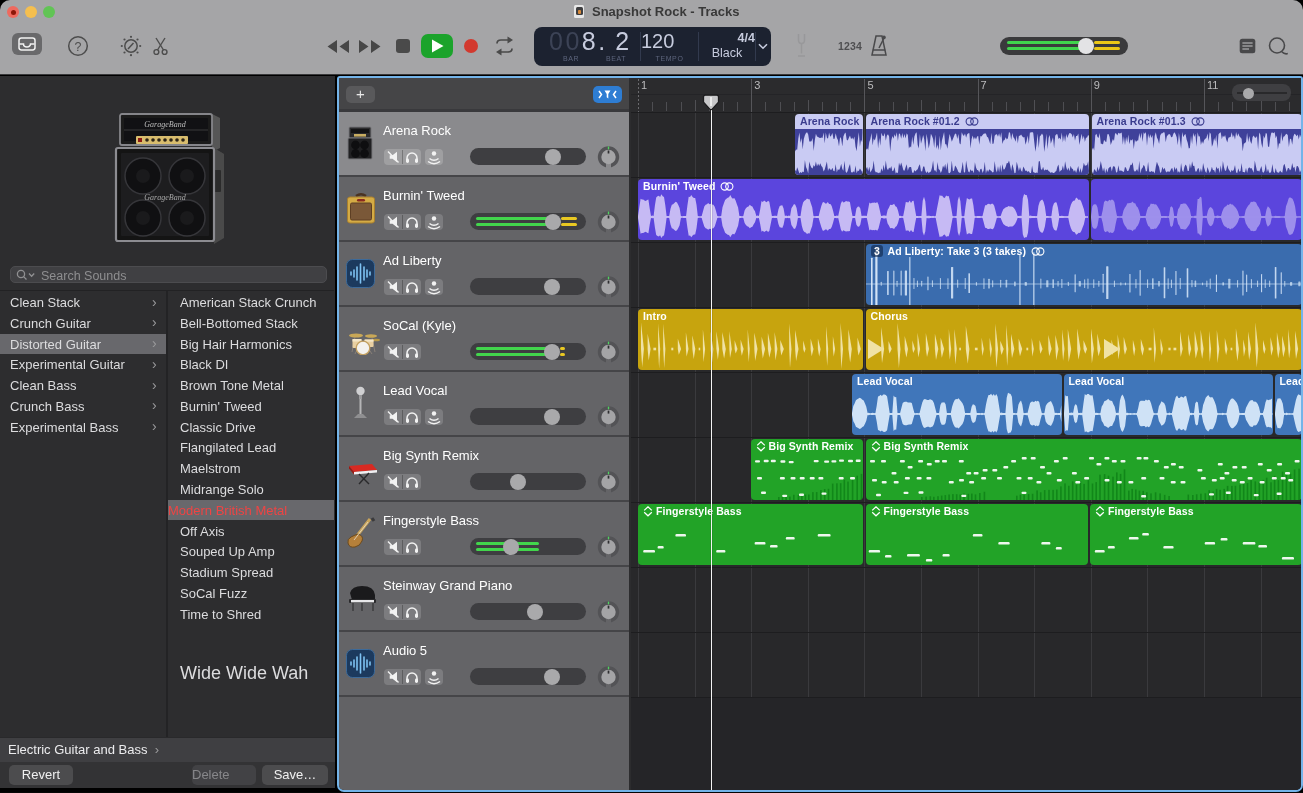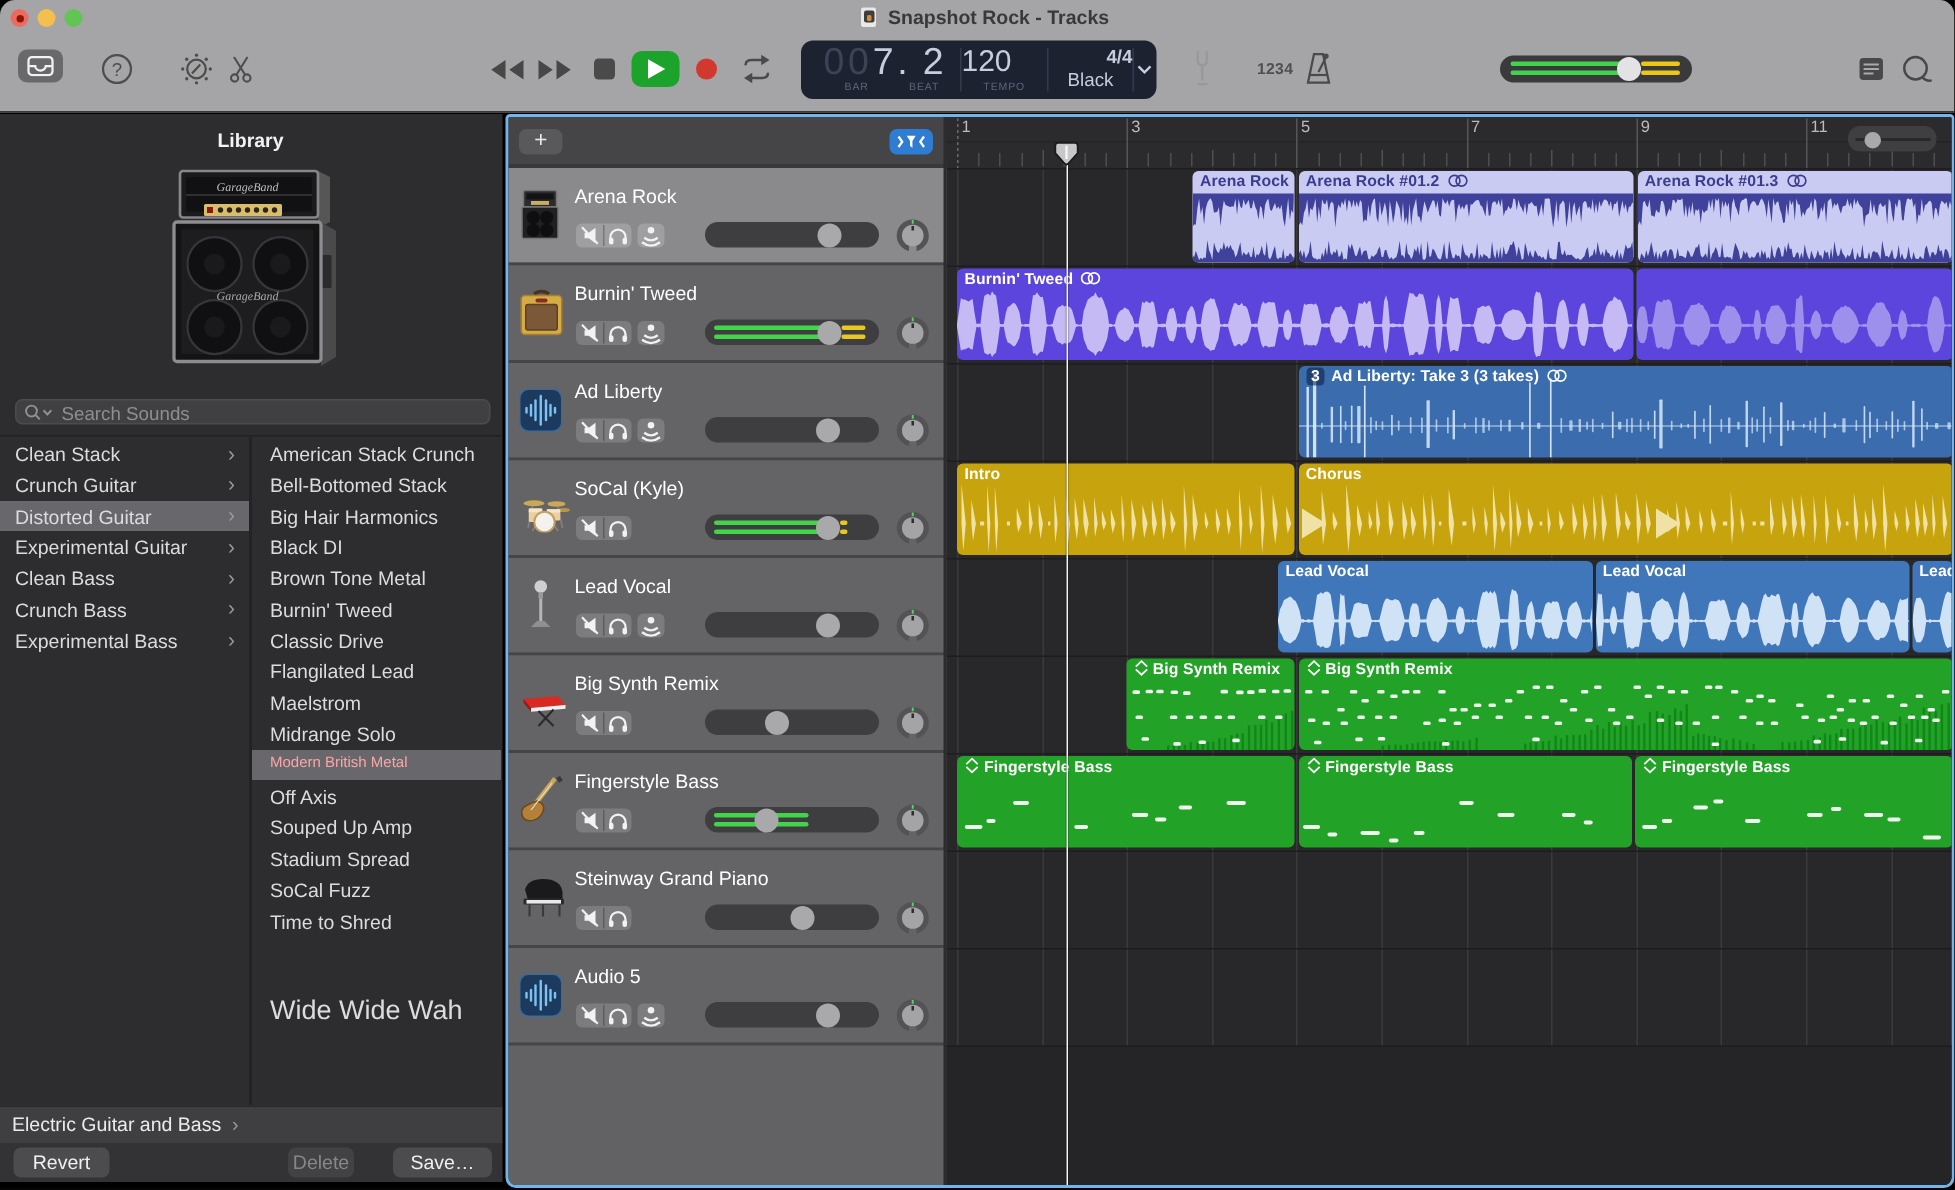--- a/index.html
+++ b/index.html
@@ -63,21 +63,21 @@
 <path d="M4,7.5 q0,-3.5 4,-3.5 h9"></path>
           <path d="M19,12.5 q0,3.5 -4,3.5 h-9"></path>
         </g>
 <path d="M14.5,0.5 L20,4 L14.5,7.5 Z" fill="#4a4a4a"></path>
         <path d="M8.5,12.5 L3,16 L8.5,19.5 Z" fill="#4a4a4a"></path>
       </svg>
       <div class="abs" style="left:534px;top:27px;width:237px;height:39px;border-radius:8px;background:#1c2230;"></div>
       <div class="abs" style="left:640px;top:32px;width:1px;height:29px;background:#323a4e;"></div>
       <div class="abs" style="left:698px;top:32px;width:1px;height:29px;background:#323a4e;"></div>
       <div class="abs" style="left:755px;top:32px;width:1px;height:29px;background:#323a4e;"></div>
-      <div class="abs" style="left:549px;top:27px;font-size:25px;color:#3c4356;letter-spacing:2.5px;">00<span style="color:#c7ccde;">7. 2</span></div>
+      <div class="abs" style="left:549px;top:27px;font-size:25px;color:#3c4356;letter-spacing:2.5px;">00<span style="color:#c7ccde;">8. 2</span></div>
       <div class="abs" style="left:563px;top:55px;font-size:7px;color:#5c647c;letter-spacing:0.6px;">BAR</div>
       <div class="abs" style="left:606px;top:55px;font-size:7px;color:#5c647c;letter-spacing:0.6px;">BEAT</div>
       <div class="abs" style="left:641px;top:30px;width:57px;font-size:20px;color:#c7ccde;">120</div>
       <div class="abs" style="left:641px;top:55px;width:57px;text-align:center;font-size:7px;color:#5c647c;letter-spacing:0.6px;">TEMPO</div>
       <div class="abs" style="left:699px;top:30.5px;width:56px;text-align:right;font-size:12.5px;font-weight:bold;color:#c7ccde;">4/4</div>
       <div class="abs" style="left:699px;top:46px;width:56px;text-align:center;font-size:12.5px;color:#c7ccde;">Black</div>
       <svg class="abs" style="left:758px;top:43px" width="10" height="7" viewBox="0 0 10 7">
         <path d="M1,1.2 L5,5.2 L9,1.2" stroke="#c7ccde" stroke-width="1.6" fill="none"></path>
       </svg>
       <svg class="abs" style="left:794px;top:33px" width="15" height="26" viewBox="0 0 15 26">
@@ -109,21 +109,20 @@
           <line x1="3.4" y1="8" x2="13.6" y2="8"></line>
           <line x1="3.4" y1="11" x2="10" y2="11"></line>
         </g>
       </svg>
       <svg class="abs" style="left:1266px;top:36px" width="22" height="21" viewBox="0 0 22 21">
 <circle cx="11" cy="9.5" r="7.5" fill="none" stroke="#48484a" stroke-width="1.6"></circle>
 <path d="M15.8,15.8 q2.6,2.7 6,1.8" fill="none" stroke="#48484a" stroke-width="1.6"></path>
       </svg>
     </div>
     <div class="abs" style="left:0;top:76px;width:334.5px;height:711.5px;background:#2d2d2f;overflow:hidden;">
-      <div class="abs" style="left:0;top:10px;width:334px;text-align:center;font-size:13px;font-weight:bold;color:#f2f2f2;">Library</div>
       <svg class="abs" style="left:108px;top:34px" width="122" height="135" viewBox="0 0 122 135">
 
 <polygon points="12,4 104,4 112,8 112,38 104,34 12,34" fill="#3a3a3a"></polygon>
 <polygon points="104,4 112,8 112,38 104,42 104,4" fill="#565656"></polygon>
 <rect x="12" y="4" width="92" height="31" rx="2" fill="#1b1b1b" stroke="#85858a" stroke-width="1.8"></rect>
 <rect x="16" y="8" width="84" height="23" rx="1" fill="#111114"></rect>
 <text x="57" y="17" font-size="8" font-style="italic" fill="#bdbdbd" text-anchor="middle" font-family="Liberation Serif">GarageBand</text>
 <line x1="16" y1="20" x2="100" y2="20" stroke="#3a3a3a" stroke-width="1"></line>
 <rect x="28" y="26" width="52" height="8" rx="1" fill="#d9bd6e"></rect>
 <rect x="30" y="28" width="4" height="4" fill="#8d1a12"></rect>
@@ -183,33 +182,33 @@
       <div class="abs" style="left:180px;top:239.8px;font-size:13px;color:#dcdcde;">Bell-Bottomed Stack</div>
       <div class="abs" style="left:180px;top:260.5px;font-size:13px;color:#dcdcde;">Big Hair Harmonics</div>
       <div class="abs" style="left:180px;top:281.3px;font-size:13px;color:#dcdcde;">Black DI</div>
       <div class="abs" style="left:180px;top:302.1px;font-size:13px;color:#dcdcde;">Brown Tone Metal</div>
       <div class="abs" style="left:180px;top:322.9px;font-size:13px;color:#dcdcde;">Burnin' Tweed</div>
       <div class="abs" style="left:180px;top:343.6px;font-size:13px;color:#dcdcde;">Classic Drive</div>
       <div class="abs" style="left:180px;top:364.4px;font-size:13px;color:#dcdcde;">Flangilated Lead</div>
       <div class="abs" style="left:180px;top:385.2px;font-size:13px;color:#dcdcde;">Maelstrom</div>
       <div class="abs" style="left:180px;top:405.9px;font-size:13px;color:#dcdcde;">Midrange Solo</div>
       <div class="abs" style="left:167px;top:423.7px;width:167px;height:20.8px;background:#68686c;"></div>
-      <div class="abs" style="left:180px;top:426.7px;font-size:10px;color:#fca5a5;">Modern British Metal</div>
+      <div class="abs" style="left:168px;top:426.7px;font-size:13px;color:#ef4444;">Modern British Metal</div>
       <div class="abs" style="left:180px;top:447.5px;font-size:13px;color:#dcdcde;">Off Axis</div>
       <div class="abs" style="left:180px;top:468.2px;font-size:13px;color:#dcdcde;">Souped Up Amp</div>
       <div class="abs" style="left:180px;top:489.0px;font-size:13px;color:#dcdcde;">Stadium Spread</div>
       <div class="abs" style="left:180px;top:509.8px;font-size:13px;color:#dcdcde;">SoCal Fuzz</div>
       <div class="abs" style="left:180px;top:530.5px;font-size:13px;color:#dcdcde;">Time to Shred</div>
       <div class="abs" style="left:180px;top:551.3px;font-size:18px;color:#dcdcde;margin-top:36px;">Wide Wide Wah</div>
       <div class="abs" style="left:166px;top:215px;width:1.5px;height:446px;background:#232325;"></div>
       <div class="abs" style="left:0;top:661px;width:334.5px;height:25px;background:#3f3f42;border-top:1px solid #29292b;"></div>
       <div class="abs" style="left:8px;top:666px;font-size:13px;color:#ececee;">Electric Guitar and Bass&nbsp;&nbsp;<span style="color:#9a9a9c;">›</span></div>
       <div class="abs" style="left:0;top:686px;width:334.5px;height:25.5px;background:#333335;"></div>
       <div class="abs" style="left:9px;top:689px;width:64px;height:20px;border-radius:5px;background:#4c4c4e;color:#f0f0f0;font-size:13px;text-align:center;line-height:20px;">Revert</div>
-      <div class="abs" style="left:192px;top:689px;width:44px;height:20px;border-radius:5px;background:#424245;color:#87878a;font-size:13px;text-align:center;line-height:20px;">Delete</div>
+      <div class="abs" style="left:192px;top:689px;width:64px;height:20px;border-radius:5px;background:#424245;color:#87878a;font-size:13px;text-align:left;line-height:20px;">Delete</div>
       <div class="abs" style="left:262px;top:689px;width:66px;height:20px;border-radius:5px;background:#4c4c4e;color:#f0f0f0;font-size:13px;text-align:center;line-height:20px;">Save…</div>
     </div>
     <div class="abs" style="left:336.5px;top:76px;width:966.5px;height:716px;border:2px solid #74b4e9;border-radius:3px 3px 7px 7px;background:#28282a;overflow:hidden;">
       <div class="abs" style="left:0;top:0;width:292.5px;height:712px;background:#626265;"></div>
       <div class="abs" style="left:0;top:0;width:292.5px;height:31px;background:#454547;"></div>
       <div class="abs" style="left:0;top:31px;width:292.5px;height:3px;background:#39393c;"></div>
       <div class="abs" style="left:7.5px;top:8px;width:29px;height:17px;border-radius:5px;background:#59595b;color:#e8e8e8;font-size:15px;text-align:center;line-height:16px;">+</div>
       <div class="abs" style="left:254.5px;top:8px;width:29px;height:17px;border-radius:5px;background:#2e7dd3;"></div>
       <svg class="abs" style="left:259.5px;top:11px" width="19" height="11" viewBox="0 0 19 11">
 <path d="M1,2 l2.5,3.5 L1,9" stroke="#fff" stroke-width="1.5" fill="none"></path>

